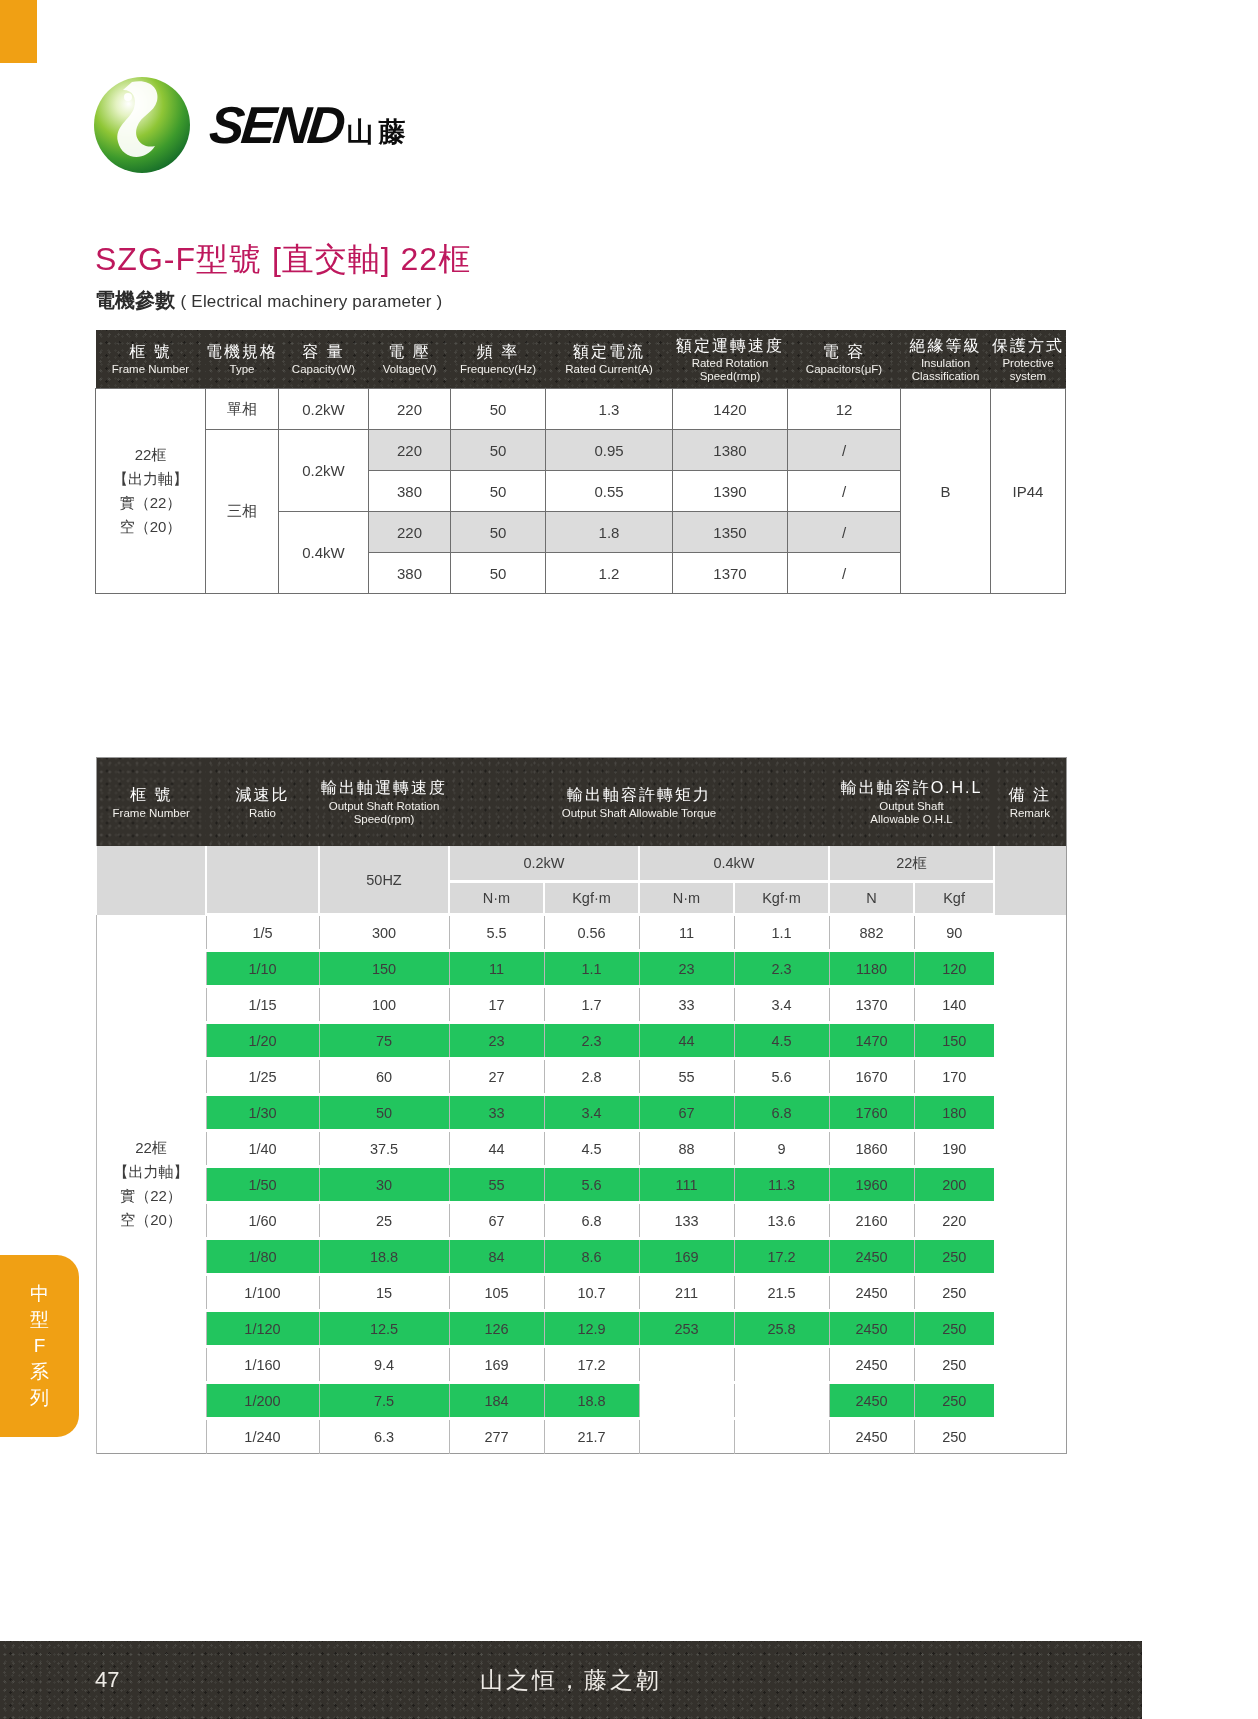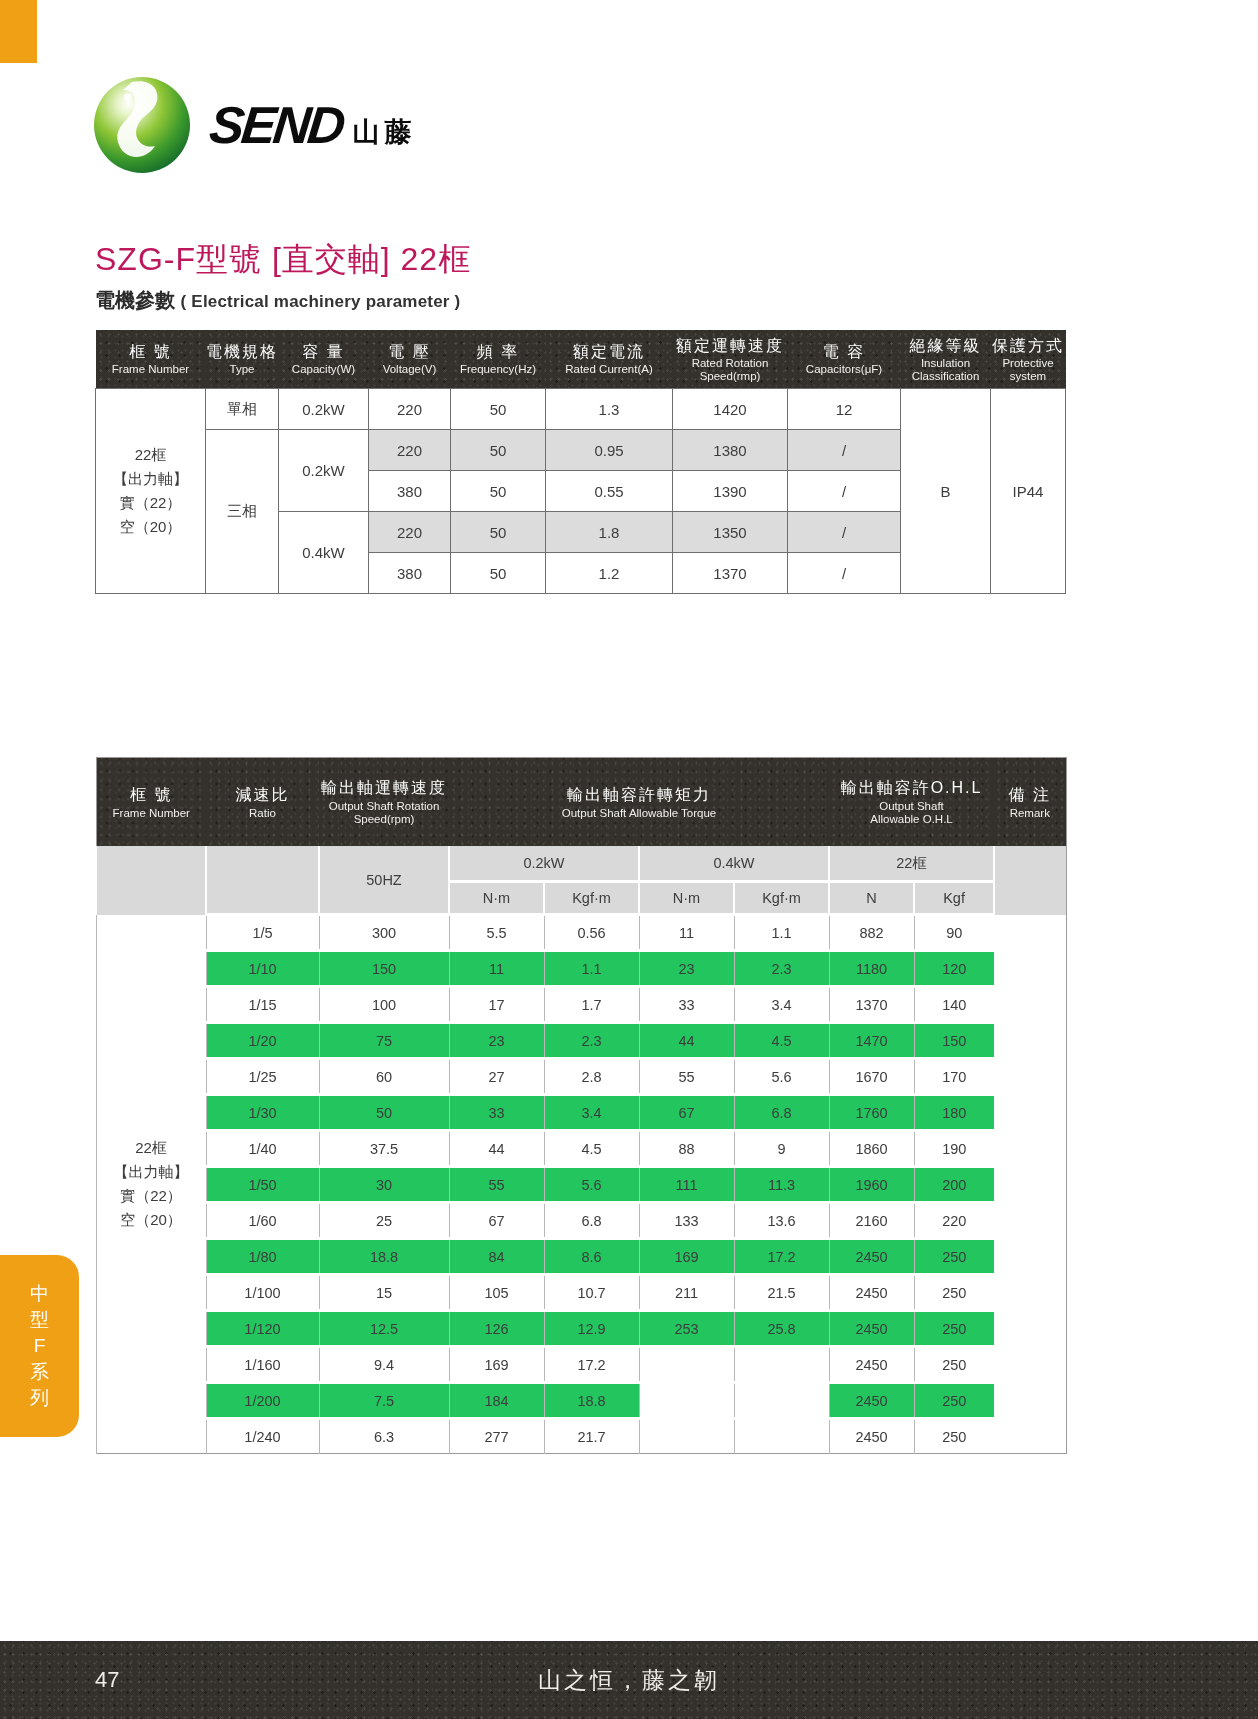--- a/index.html
+++ b/index.html
@@ -18,26 +18,26 @@
     color:#fff;
   }
 
   .orange-corner{position:absolute;left:0;top:0;width:37px;height:63px;background:#F0A014;}
 
   
   .logo{position:absolute;left:92px;top:75px;display:flex;align-items:center;}
   .logo svg{display:block;}
   .logo-text{font-style:italic;font-weight:900;font-size:52px;letter-spacing:-3px;color:#0c0c0c;
     transform:skewX(-6deg);margin-left:18px;line-height:1;}
-  .logo-cjk{font-size:27px;font-weight:700;color:#0c0c0c;letter-spacing:5px;margin-left:10px;margin-top:14px;}
+  .logo-cjk{font-size:27px;font-weight:700;color:#0c0c0c;letter-spacing:5px;margin-left:4px;margin-top:14px;}
 
   .page-title{position:absolute;left:95px;top:238px;font-size:32px;color:#be185d;letter-spacing:1px;}
 
   .sec-head{position:absolute;left:95px;font-size:20px;font-weight:700;color:#2b2b2b;}
-  .sec-head .en{font-size:17px;font-weight:700;color:#333;letter-spacing:0.2px;}
+  .sec-head .en{font-size:17px;font-weight:400;color:#333;letter-spacing:0.2px;}
 
   
   table{border-collapse:collapse;table-layout:fixed;padding-left:27px;}
   .t1{position:absolute;left:95px;top:330px;width:970px;}
   .t1 th{padding:0;height:58px;font-weight:400;vertical-align:middle;}
   .t1 th .cjk{font-size:16px;letter-spacing:2px;line-height:19px;}
   .t1 th .en{font-size:11.5px;line-height:13px;white-space:pre-line;color:#f2f0ec;margin-top:2px;}
   .t1 td{border:1px solid #6e6e6e;height:38px;text-align:center;vertical-align:middle;
     font-size:15px;color:#3d3d3d;}
   .t1 td.shade{background:#dcdcdc;}
@@ -59,21 +59,21 @@
   .t2 tbody td.frame-cell{background:#fff;white-space:pre-line;line-height:24px;font-size:15px;border-top:none;}
   .t2 td.remark-cell{background:#d9d9d9;border-left:2px solid #fff;}
 
   
   .side-tab{position:absolute;left:0;top:1255px;width:79px;height:182px;background:#F0A014;
     border-radius:0 22px 22px 0;display:flex;flex-direction:column;align-items:center;
     justify-content:center;color:#fff;}
   .side-tab span{font-size:19px;line-height:26px;font-weight:400;}
 
   
-  .footer{position:absolute;left:0;top:1641px;width:1258px;height:78px;display:flex;align-items:center;}
+  .footer{position:absolute;left:0;top:1641px;width:1142px;height:78px;display:flex;align-items:center;}
   .footer .pnum{position:absolute;left:95px;font-size:22px;color:#efece7;}
   .footer .slogan{margin:8px auto;font-size:23px;letter-spacing:3px;color:#efece7;}
 </style>
 </head>
 <body>
 
 <div class="page">
 
   <div class="orange-corner"></div>
 

